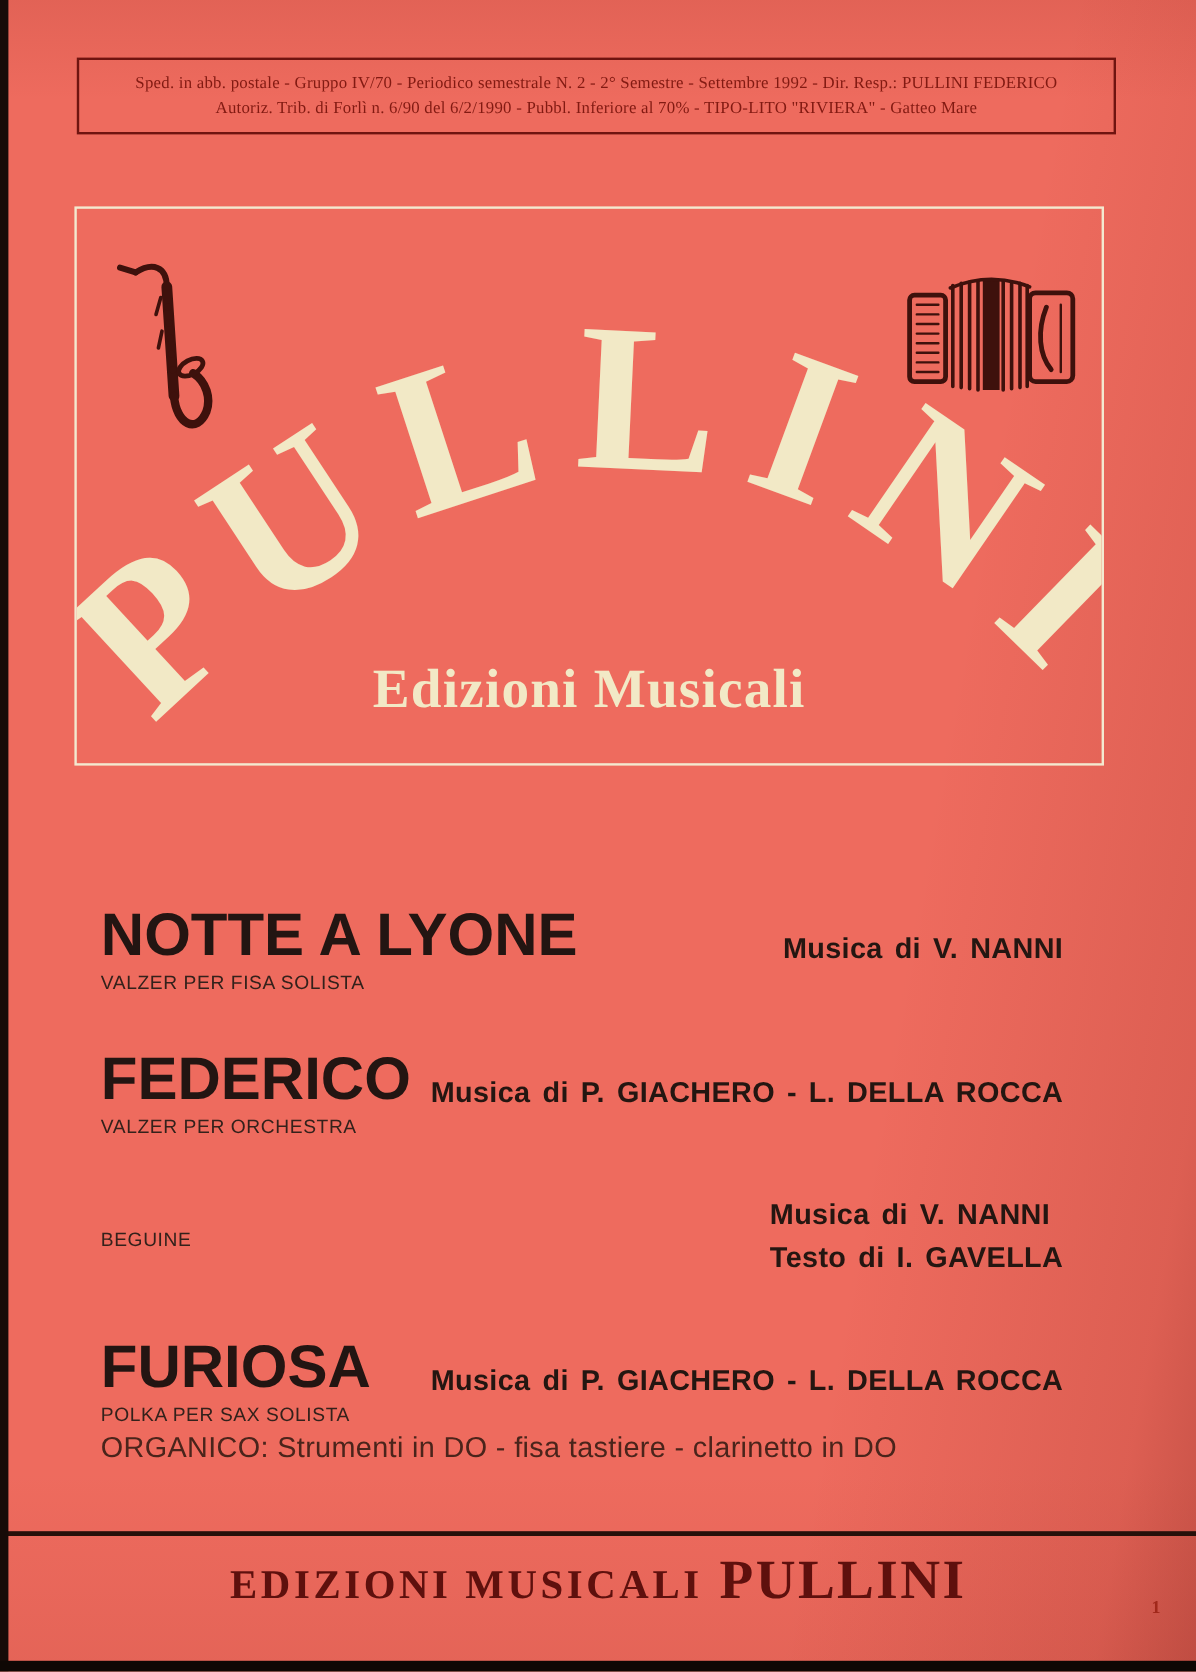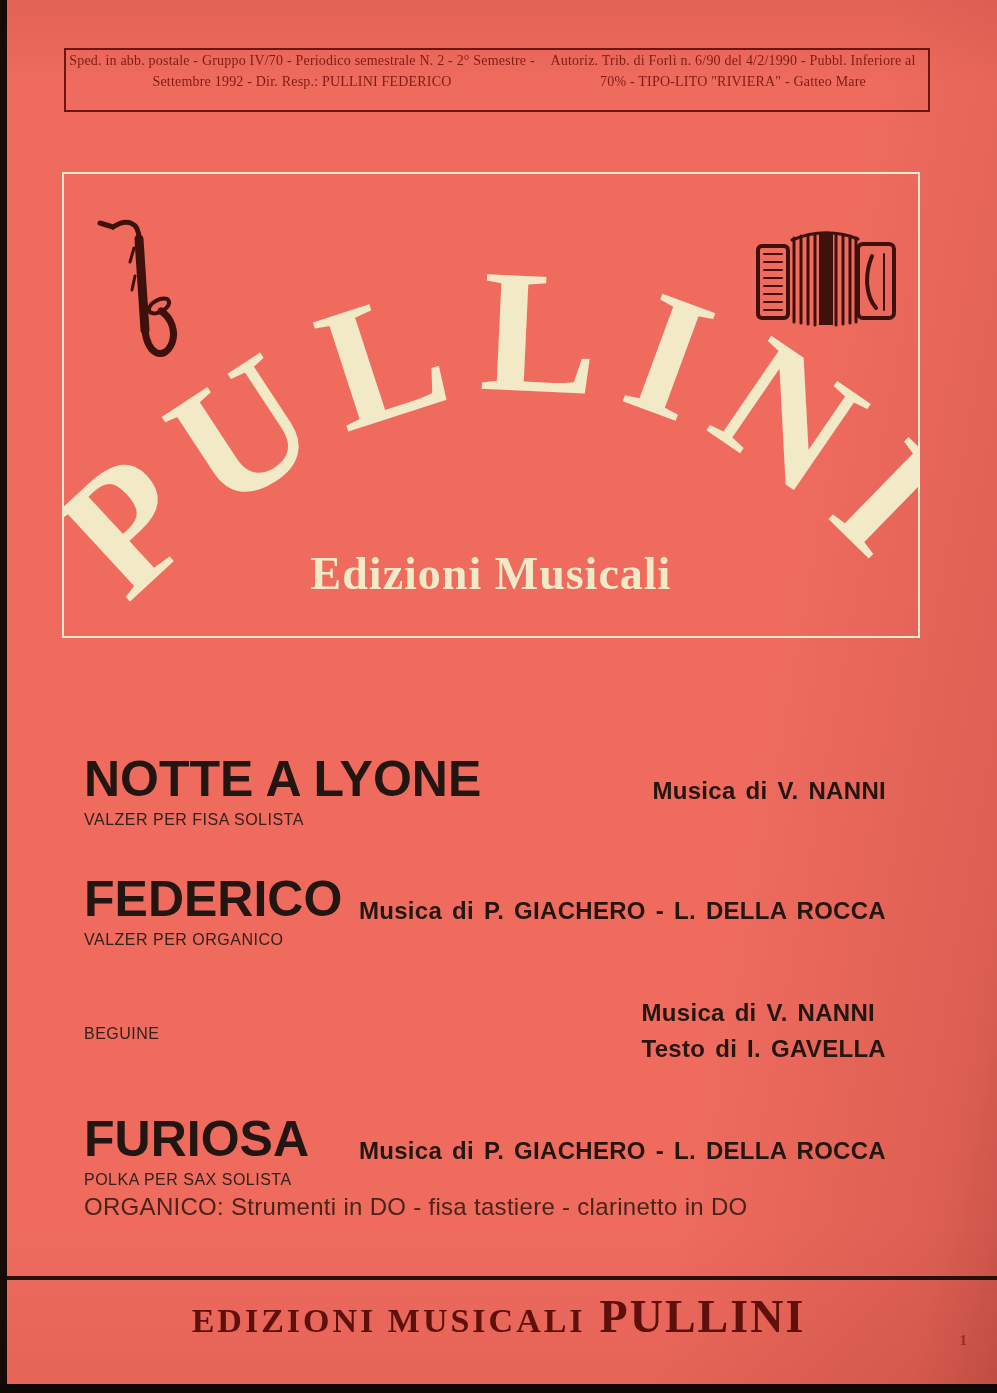--- a/index.html
+++ b/index.html
@@ -15,21 +15,21 @@
     font-family:"Liberation Sans", sans-serif;
   }
   
   .edge-left{position:absolute;left:0;top:0;width:7px;height:100%;background:#170b08;}
   .edge-bottom{position:absolute;left:0;bottom:0;width:100%;height:9px;background:#0e0704;}
 
   
   .masthead{
     position:absolute;left:64px;top:48px;width:862px;height:60px;
     border:2px solid #6f1410;
-    display:flex;flex-direction:row;justify-content:center;
+    display:flex;flex-direction:column;justify-content:center;
     text-align:center;
     color:#821a12;
     font-family:"Liberation Serif", serif;
     font-size:14px;line-height:21px;letter-spacing:.2px;
   }
 
   
   .logo-box{
     position:absolute;left:62px;top:172px;width:854px;height:462px;
     border:2px solid #f3e9d0;
@@ -98,21 +98,21 @@
   .ink{stroke:#3e110c;fill:none;stroke-linecap:round;}
   .ink-fill{fill:#3e110c;stroke:none;}
 </style>
 </head>
 <body>
 
 <div class="page">
 
   <div class="masthead">
     <div class="m-line">Sped. in abb. postale - Gruppo IV/70 - Periodico semestrale N. 2 - 2° Semestre - Settembre 1992 - Dir. Resp.: PULLINI FEDERICO</div>
-    <div class="m-line">Autoriz. Trib. di Forlì n. 6/90 del 4/2/1990 - Pubbl. Inferiore al 70% - TIPO-LITO "RIVIERA" - Gatteo Mare</div>
+    <div class="m-line">Autoriz. Trib. di Forlì n. 6/90 del 6/2/1990 - Pubbl. Inferiore al 70% - TIPO-LITO "RIVIERA" - Gatteo Mare</div>
   </div>
 
   <div class="logo-box">
 
     <svg class="sax-icon" width="110" height="185" viewBox="0 0 110 185">
       <path class="ink" d="M 14 13 L 27 17" stroke-width="5"></path>
       <path class="ink" d="M 27 17 C 41 8, 53 12, 53 29" stroke-width="5"></path>
       <path class="ink" d="M 53 29 L 59 120" stroke-width="9"></path>
       <path class="ink" d="M 59 120 C 61 144, 78 152, 86 133 C 90 122, 86 108, 75 101" stroke-width="7"></path>
       <ellipse class="ink" cx="73" cy="96" rx="11" ry="6" transform="rotate(-28 73 96)" stroke-width="4"></ellipse>
@@ -157,21 +157,21 @@
       </div>
       <div class="work-credits">
         <div class="credit">Musica di V. NANNI</div>
 
       </div>
     </div>
 
     <div class="work">
       <div class="work-left">
         <div class="work-title">FEDERICO</div>
-        <div class="work-sub">VALZER PER ORGANICO</div>
+        <div class="work-sub">VALZER PER ORCHESTRA</div>
       </div>
       <div class="work-credits">
         <div class="credit">Musica di P. GIACHERO - L. DELLA ROCCA</div>
 
       </div>
     </div>
 
     <div class="work">
       <div class="work-left">
         <div class="work-sub">BEGUINE</div>

